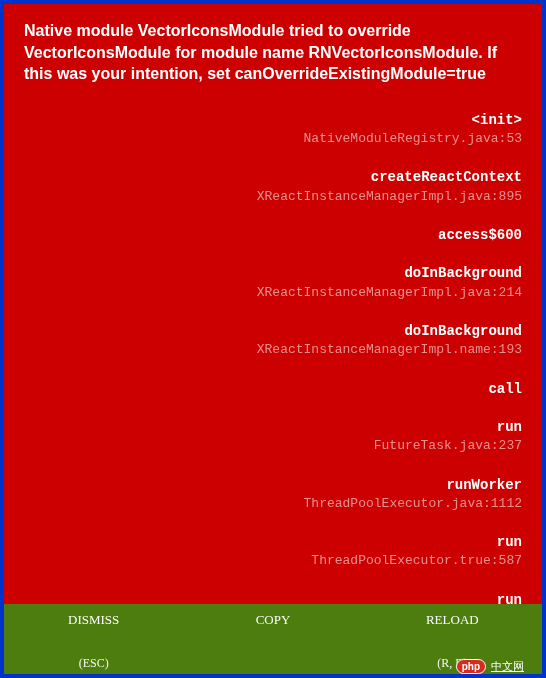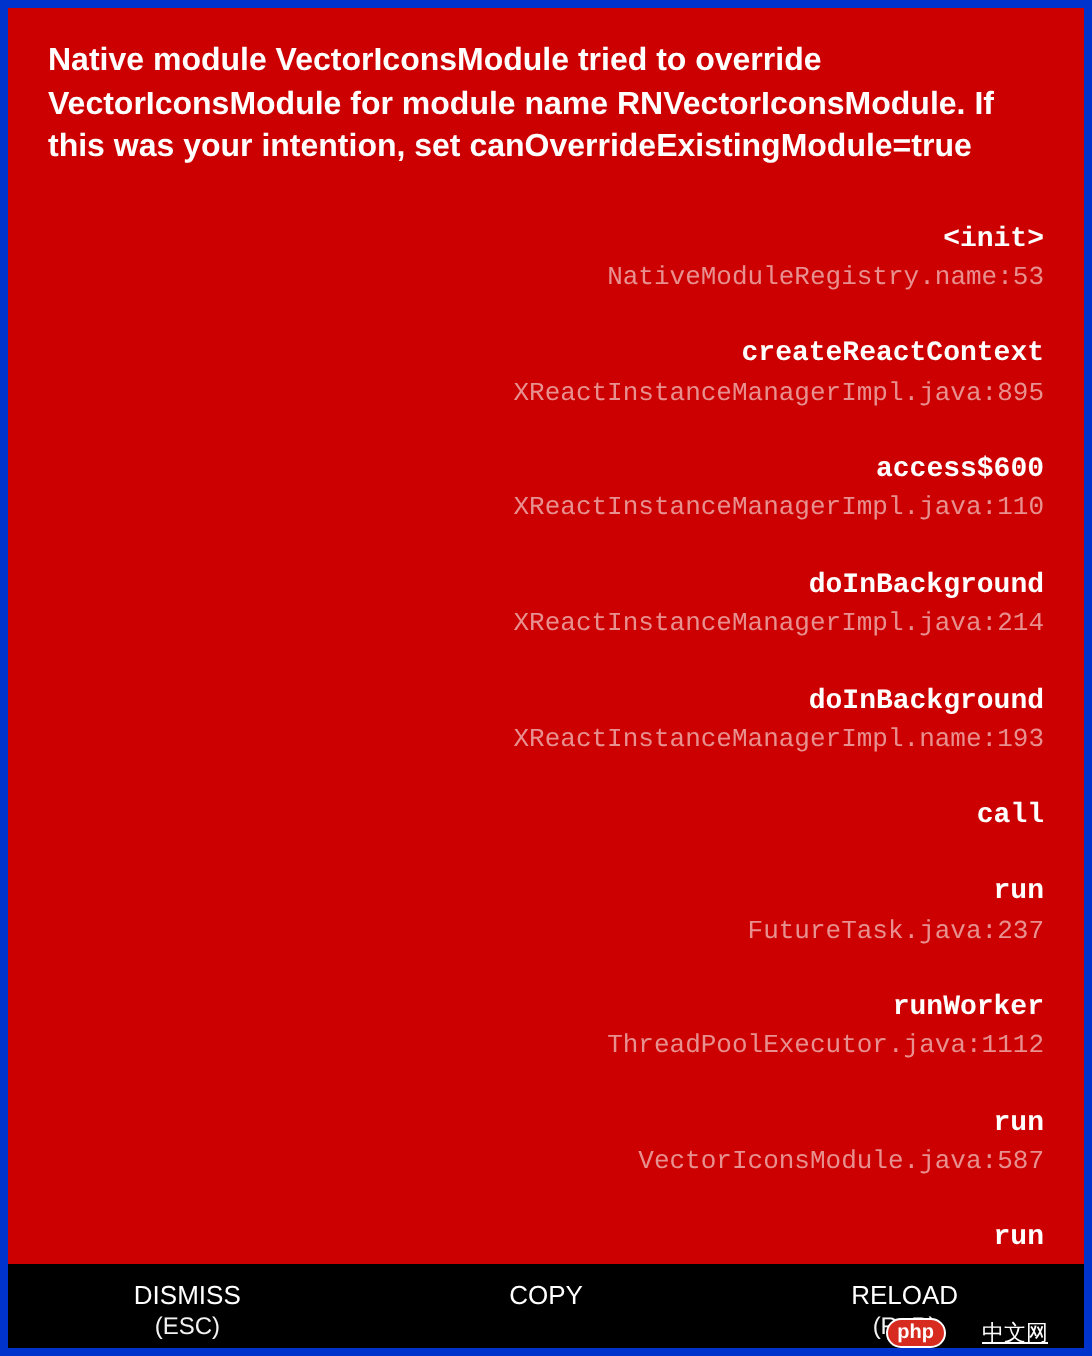--- a/index.html
+++ b/index.html
@@ -48,47 +48,49 @@
     }
     .stack-location {
       color: #e89090;
       font-family: "Courier New", Courier, monospace;
       font-size: 13px;
       line-height: 1.5;
     }
     .button-bar {
       display: flex;
       width: 100%;
-      background: #000000;
+      background: #4d7c0f;
       padding: 6px 0 2px 0;
+      font-family: Liberation Serif, serif;
     }
     .btn {
       flex: 1;
       text-align: center;
       color: #ffffff;
       font-size: 13px;
       line-height: 1.2;
       cursor: pointer;
       padding: 2px 0;
     }
     .btn-label {
       display: block;
     }
     .btn-hint {
       display: block;
       font-size: 12px;
       opacity: 0.95;
+      margin-top: 28px;
     }
     .watermark {
       position: absolute;
       right: 18px;
       bottom: 0px;
       display: flex;
       align-items: center;
-      gap: 18px;
+      gap: 5px;
     }
     .wm-badge {
       background: #d72b1f;
       color: #fff;
       font-size: 10px;
       font-weight: bold;
       border-radius: 10px;
       padding: 1px 5px;
       border: 1px solid #fff;
     }
@@ -100,29 +102,28 @@
   </style>
 </head>
 <body>
 
 <div class="redbox">
   <div class="error-content">
     <div class="error-title">Native module VectorIconsModule tried to override VectorIconsModule for module name RNVectorIconsModule. If this was your intention, set canOverrideExistingModule=true</div>
     <div id="stack-container">
         <div class="stack-frame">
           <div class="stack-method">&lt;init&gt;</div>
-          <div class="stack-location">NativeModuleRegistry.name:53</div>
+          <div class="stack-location">NativeModuleRegistry.java:53</div>
         </div>
         <div class="stack-frame">
           <div class="stack-method">createReactContext</div>
           <div class="stack-location">XReactInstanceManagerImpl.java:895</div>
         </div>
         <div class="stack-frame">
           <div class="stack-method">access$600</div>
-          <div class="stack-location">XReactInstanceManagerImpl.java:110</div>
         </div>
         <div class="stack-frame">
           <div class="stack-method">doInBackground</div>
           <div class="stack-location">XReactInstanceManagerImpl.java:214</div>
         </div>
         <div class="stack-frame">
           <div class="stack-method">doInBackground</div>
           <div class="stack-location">XReactInstanceManagerImpl.name:193</div>
         </div>
         <div class="stack-frame">
@@ -131,21 +132,21 @@
         <div class="stack-frame">
           <div class="stack-method">run</div>
           <div class="stack-location">FutureTask.java:237</div>
         </div>
         <div class="stack-frame">
           <div class="stack-method">runWorker</div>
           <div class="stack-location">ThreadPoolExecutor.java:1112</div>
         </div>
         <div class="stack-frame">
           <div class="stack-method">run</div>
-          <div class="stack-location">VectorIconsModule.java:587</div>
+          <div class="stack-location">ThreadPoolExecutor.true:587</div>
         </div>
         <div class="stack-frame">
           <div class="stack-method">run</div>
         </div>
       </div>
   </div>
 
   <div class="button-bar">
     <div class="btn">
       <span class="btn-label">DISMISS</span>

